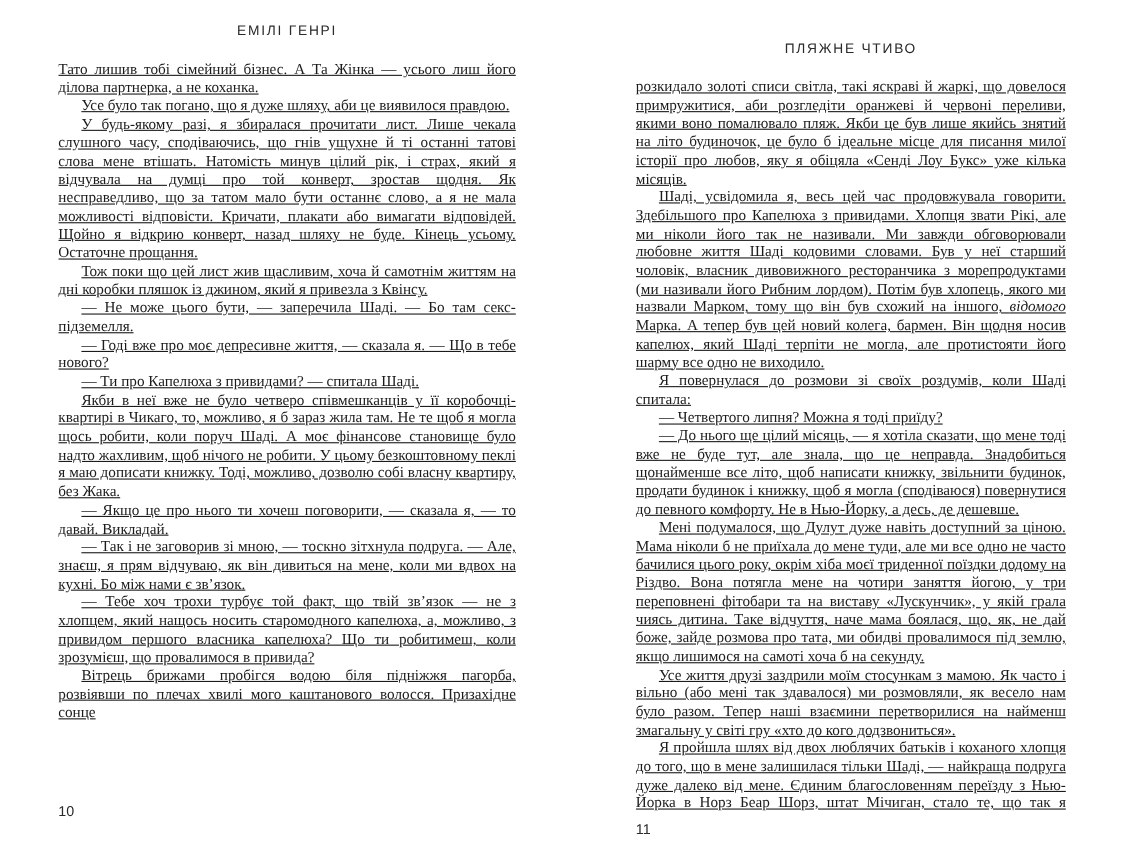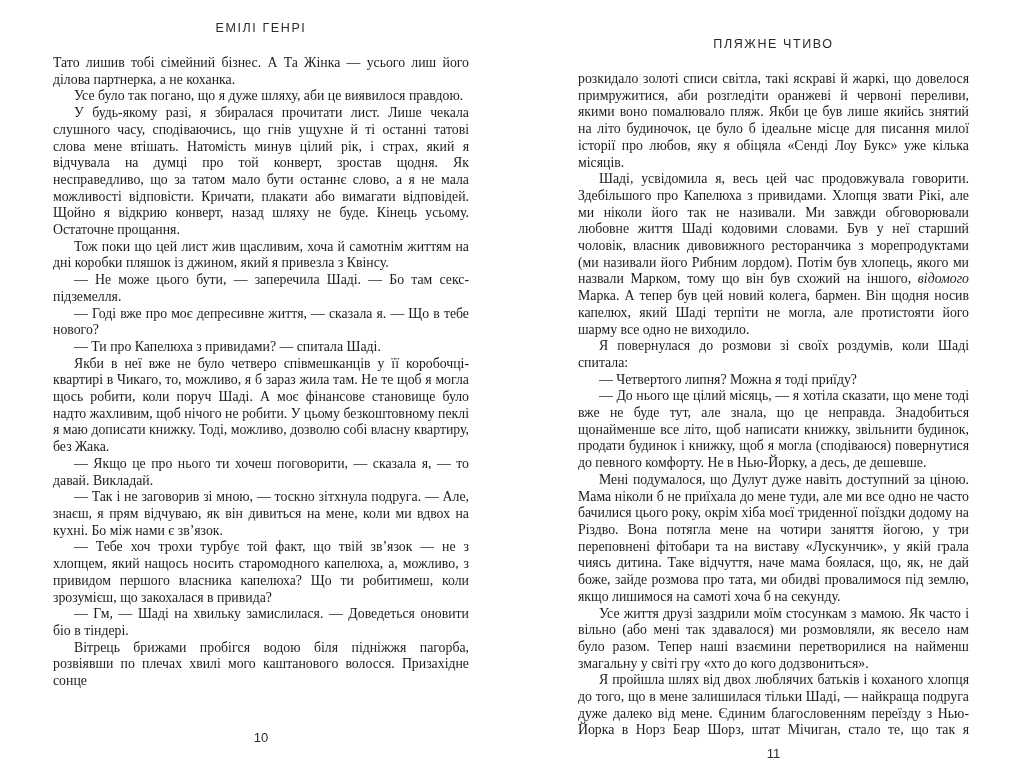--- a/index.html
+++ b/index.html
@@ -41,30 +41,31 @@
   .page-body {
     position: absolute;
     top: 55px;
     left: 0; right: 0;
     bottom: 44px;
     overflow: hidden;
     font-size: 13.8px;
     line-height: 16.7px;
     text-align: justify;
     hyphens: auto;
+    text-decoration: underline;
     -webkit-hyphens: auto;
   }
   .para { margin: 0; }
   .para.indent { text-indent: 21px; }
   .em { font-style: italic; }
   .folio {
     position: absolute;
     bottom: 23px;
     left: 0; right: 0;
-    text-align: center;
+    text-align: left;
     font-family: "Liberation Sans", sans-serif;
     font-size: 13px;
     color: var(--head-color);
   }
 </style>
 </head>
 <body>
 
 <div class="spread">
 
@@ -74,22 +75,21 @@
         <p class="para"><span>Тато лишив тобі сімейний бізнес. А Та Жінка — усього лиш його ділова партнерка, а не коханка.</span></p>
         <p class="para indent"><span>Усе було так погано, що я дуже шляху, аби це виявилося правдою.</span></p>
         <p class="para indent"><span>У будь-якому разі, я збиралася прочитати лист. Лише чекала слушного часу, сподіваючись, що гнів ущухне й ті останні татові слова мене втішать. Натомість минув цілий рік, і страх, який я відчувала на думці про той конверт, зростав щодня. Як несправедливо, що за татом мало бути останнє слово, а я не мала можливості відповісти. Кричати, плакати або вимагати відповідей. Щойно я відкрию конверт, назад шляху не буде. Кінець усьому. Остаточне прощання.</span></p>
         <p class="para indent"><span>Тож поки що цей лист жив щасливим, хоча й самотнім життям на дні коробки пляшок із джином, який я привезла з Квінсу.</span></p>
         <p class="para indent"><span>— Не може цього бути, — заперечила Шаді. — Бо там секс-підземелля.</span></p>
         <p class="para indent"><span>— Годі вже про моє депресивне життя, — сказала я. — Що в тебе нового?</span></p>
         <p class="para indent"><span>— Ти про Капелюха з привидами? — спитала Шаді.</span></p>
         <p class="para indent"><span>Якби в неї вже не було четверо співмешканців у її коробочці-квартирі в Чикаго, то, можливо, я б зараз жила там. Не те щоб я могла щось робити, коли поруч Шаді. А моє фінансове становище було надто жахливим, щоб нічого не робити. У цьому безкоштовному пеклі я маю дописати книжку. Тоді, можливо, дозволю собі власну квартиру, без Жака.</span></p>
         <p class="para indent"><span>— Якщо це про нього ти хочеш поговорити, — сказала я, — то давай. Викладай.</span></p>
         <p class="para indent"><span>— Так і не заговорив зі мною, — тоскно зітхнула подруга. — Але, знаєш, я прям відчуваю, як він дивиться на мене, коли ми вдвох на кухні. Бо між нами є зв’язок.</span></p>
-        <p class="para indent"><span>— Тебе хоч трохи турбує той факт, що твій зв’язок — не з хлопцем, який нащось носить старомодного капелюха, а, можливо, з привидом першого власника капелюха? Що ти робитимеш, коли зрозумієш, що закохалася в привида?</span></p>
-        <p class="para indent"><span>— Гм, — Шаді на хвильку замислилася. — Доведеться оновити біо в тіндері.</span></p>
+        <p class="para indent"><span>— Тебе хоч трохи турбує той факт, що твій зв’язок — не з хлопцем, який нащось носить старомодного капелюха, а, можливо, з привидом першого власника капелюха? Що ти робитимеш, коли зрозумієш, що провалимося в привида?</span></p>
         <p class="para indent"><span>Вітрець брижами пробігся водою біля підніжжя пагорба, розвіявши по плечах хвилі мого каштанового волосся. Призахідне сонце</span></p>
       </div>
     <footer class="folio">10</footer>
   </section>
 
   <section class="page right">
     <header class="running-head">ПЛЯЖНЕ ЧТИВО</header>
     <div class="page-body">
         <p class="para"><span>розкидало золоті списи світла, такі яскраві й жаркі, що довелося примружитися, аби розгледіти оранжеві й червоні переливи, якими воно помалювало пляж. Якби це був лише якийсь знятий на літо будиночок, це було б ідеальне місце для писання милої історії про любов, яку я обіцяла «Сенді Лоу Букс» уже кілька місяців.</span></p>
         <p class="para indent"><span>Шаді, усвідомила я, весь цей час продовжувала говорити. Здебільшого про Капелюха з привидами. Хлопця звати Рікі, але ми ніколи його так не називали. Ми завжди обговорювали любовне життя Шаді кодовими словами. Був у неї старший чоловік, власник дивовижного ресторанчика з морепродуктами (ми називали його Рибним лордом). Потім був хлопець, якого ми назвали Марком, тому що він був схожий на іншого, </span><span class="em">відомого</span><span> Марка. А тепер був цей новий колега, бармен. Він щодня носив капелюх, який Шаді терпіти не могла, але протистояти його шарму все одно не виходило.</span></p>

